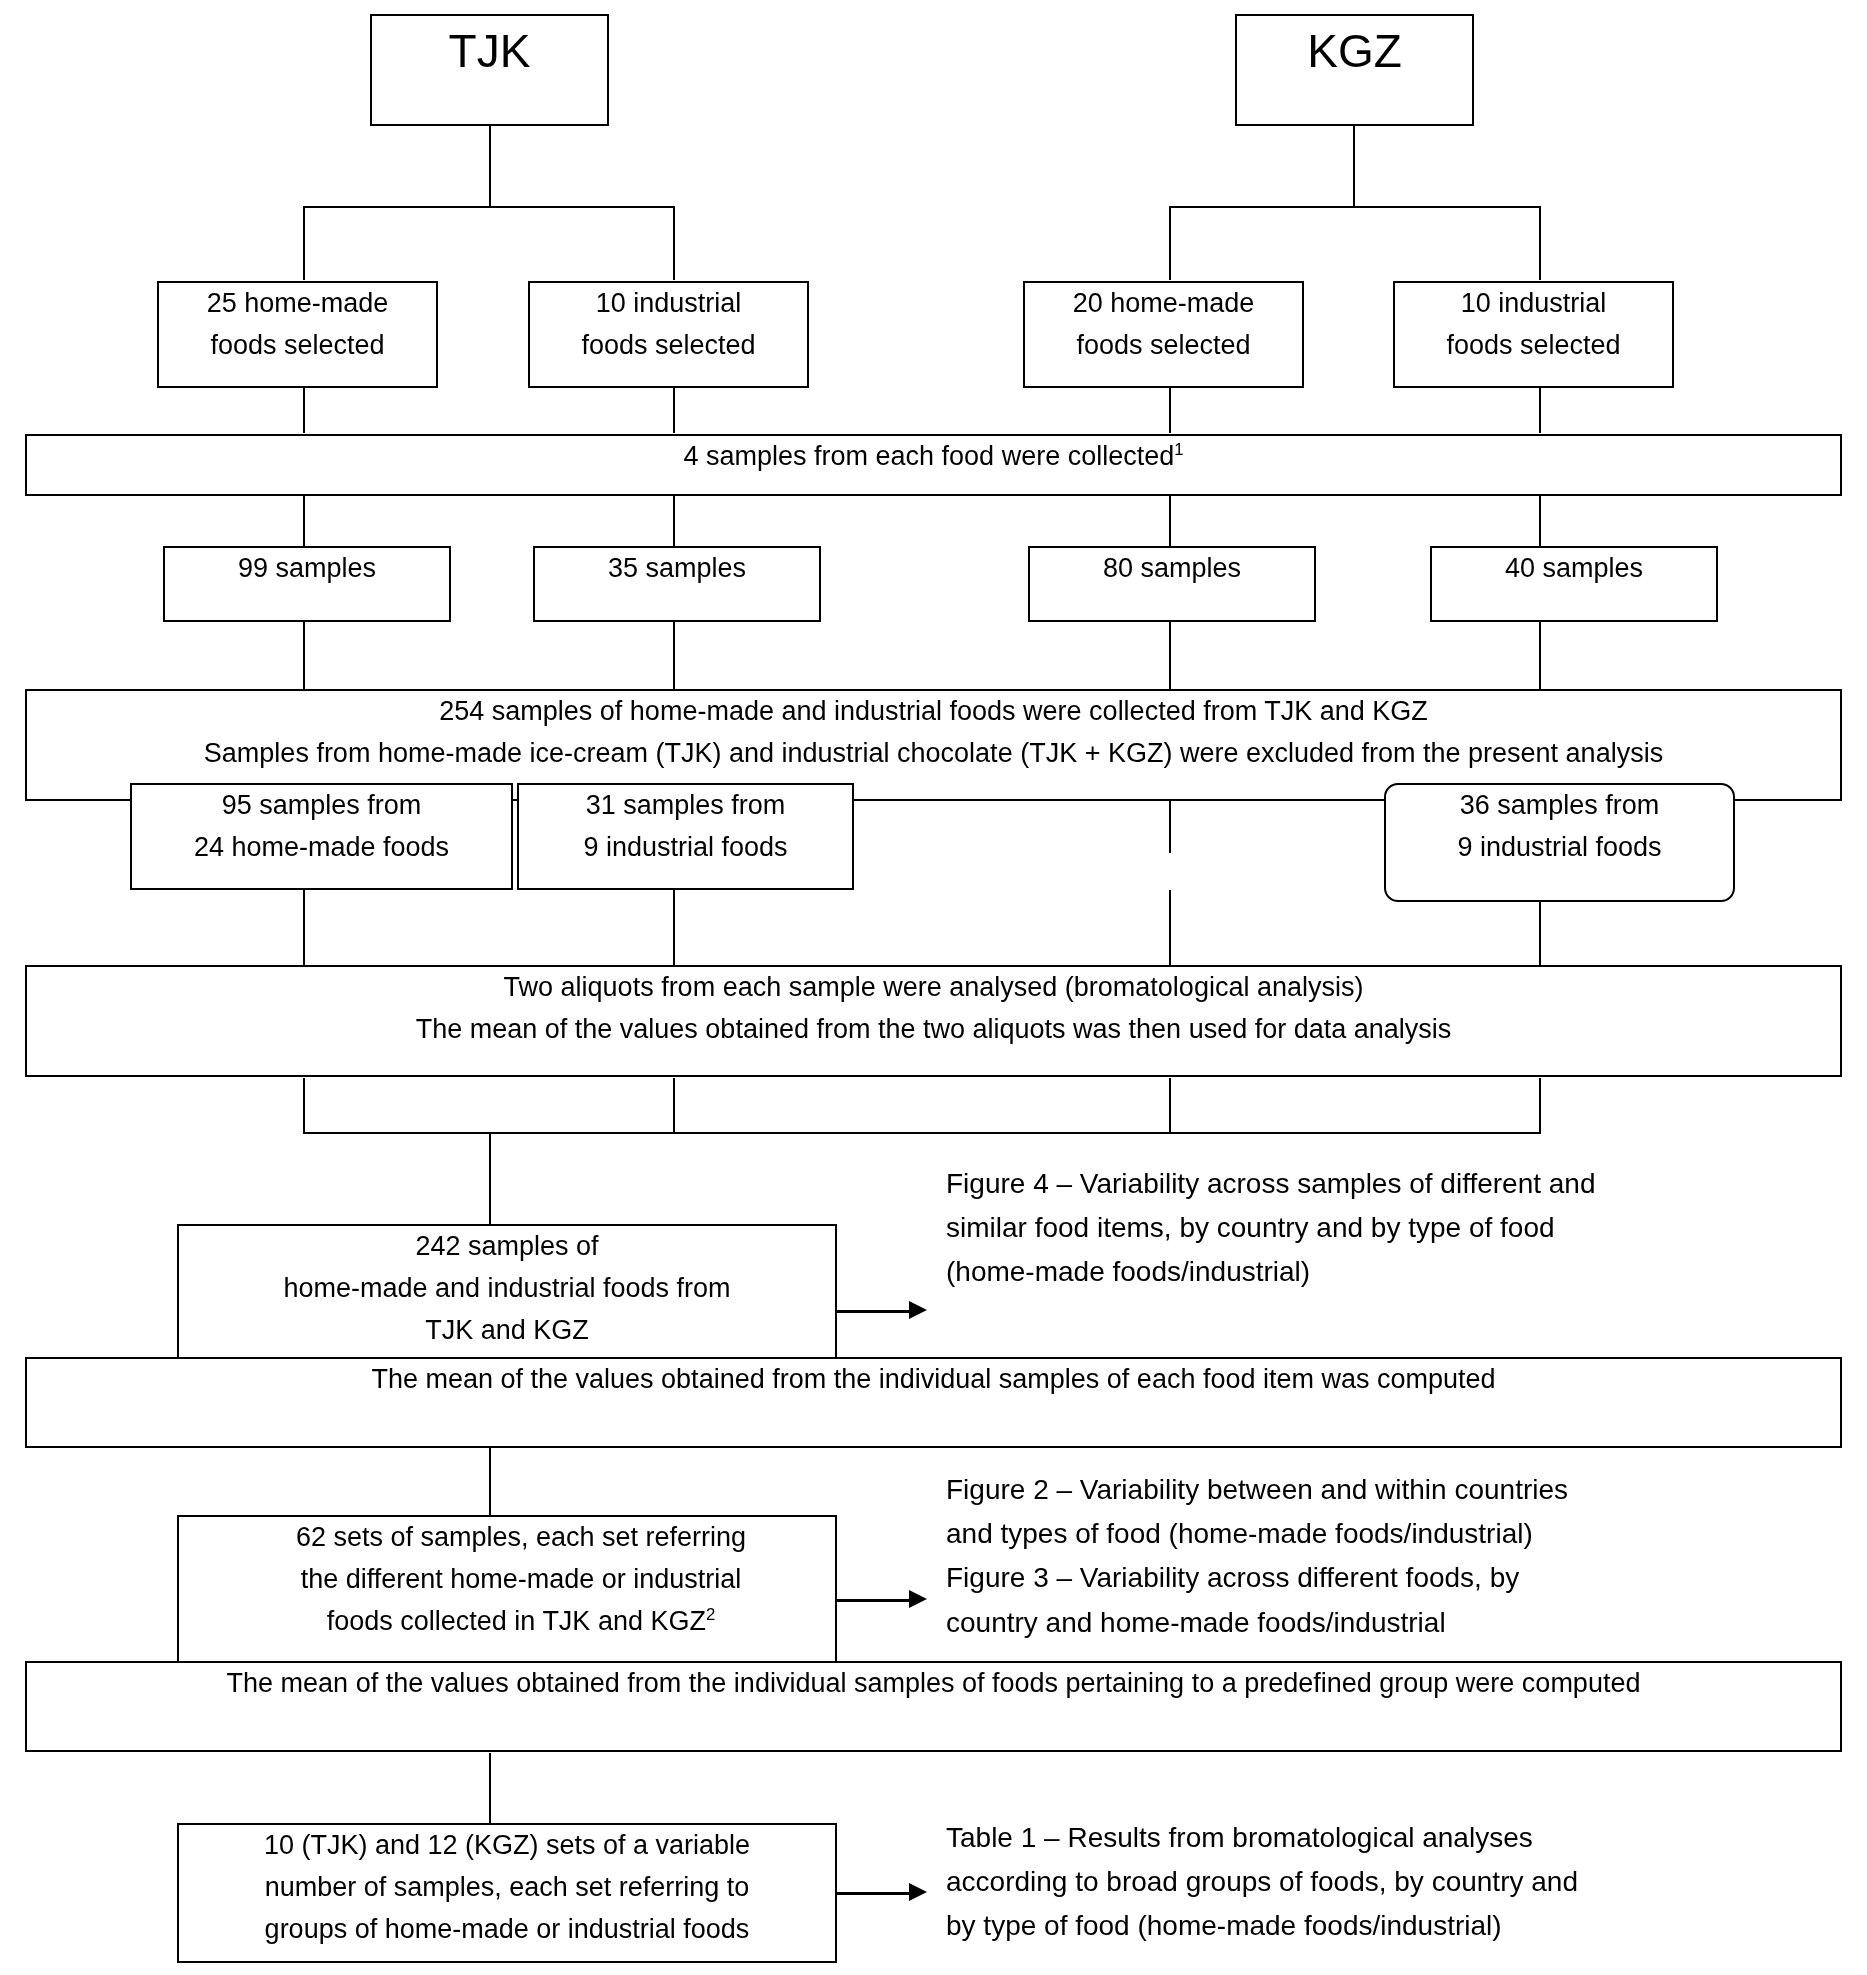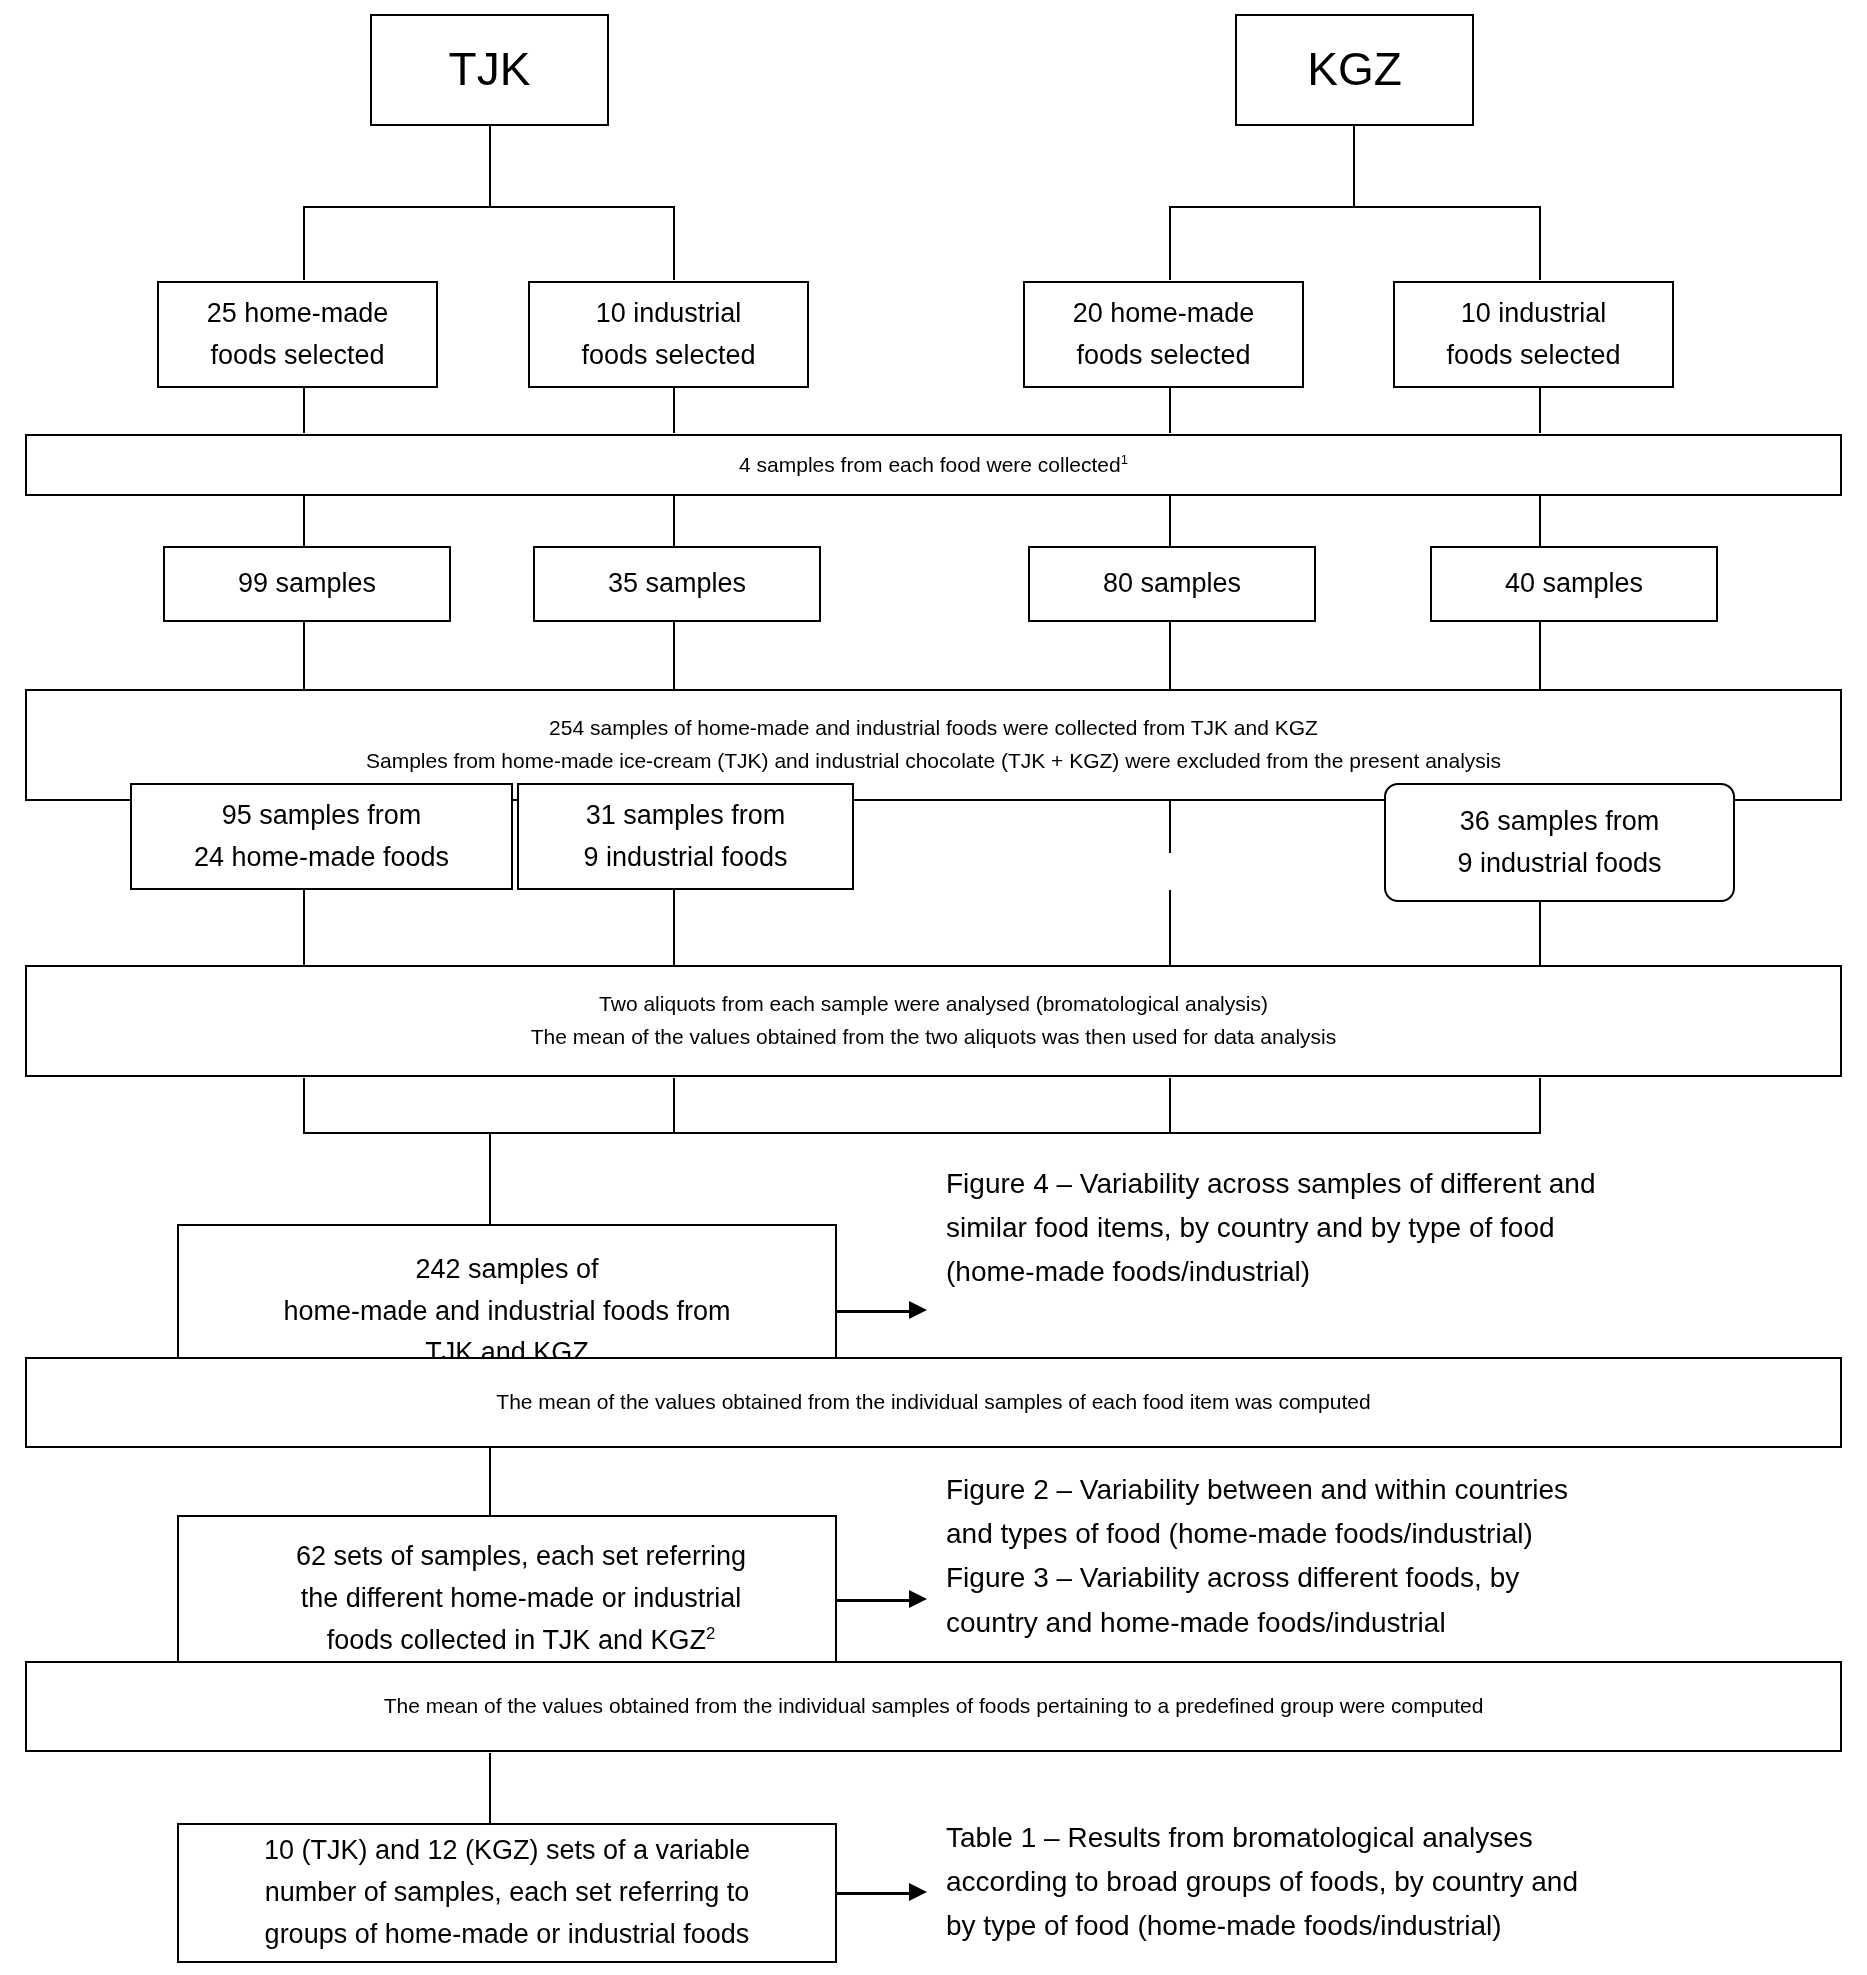--- a/index.html
+++ b/index.html
@@ -18,33 +18,32 @@
     height: 1975px;
     background: #ffffff;
     overflow: hidden;
   }
   .box {
     position: absolute;
     box-sizing: border-box;
     border: 2.8px solid #000000;
     background: #ffffff;
     display: flex;
-    align-items: center;
     justify-content: center;
     text-align: center;
     line-height: 1.55;
     z-index: 3;
   }
   .box .txt {
     display: block;
     width: 100%;
     padding: 0 9.8px;
   }
   .wide {
-    font-size: 21px;
+    font-size: 27px;
   }
   .node {
     font-size: 27px;
   }
   .title-box {
     font-size: 46px;
   }
   .ln {
     position: absolute;
     background: #000000;

